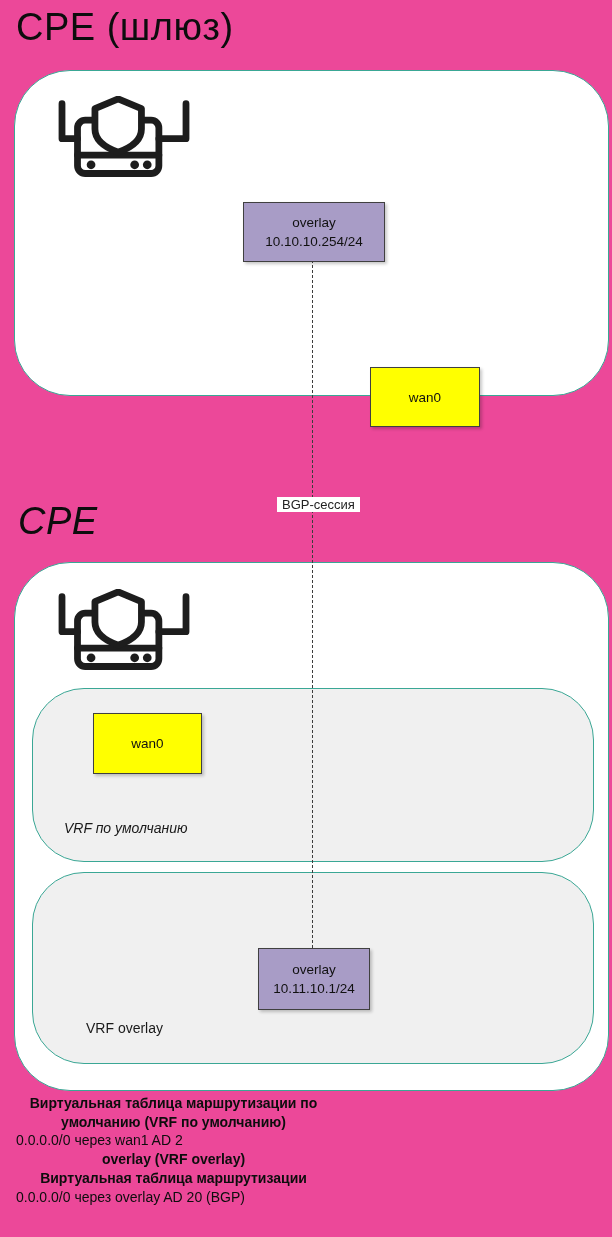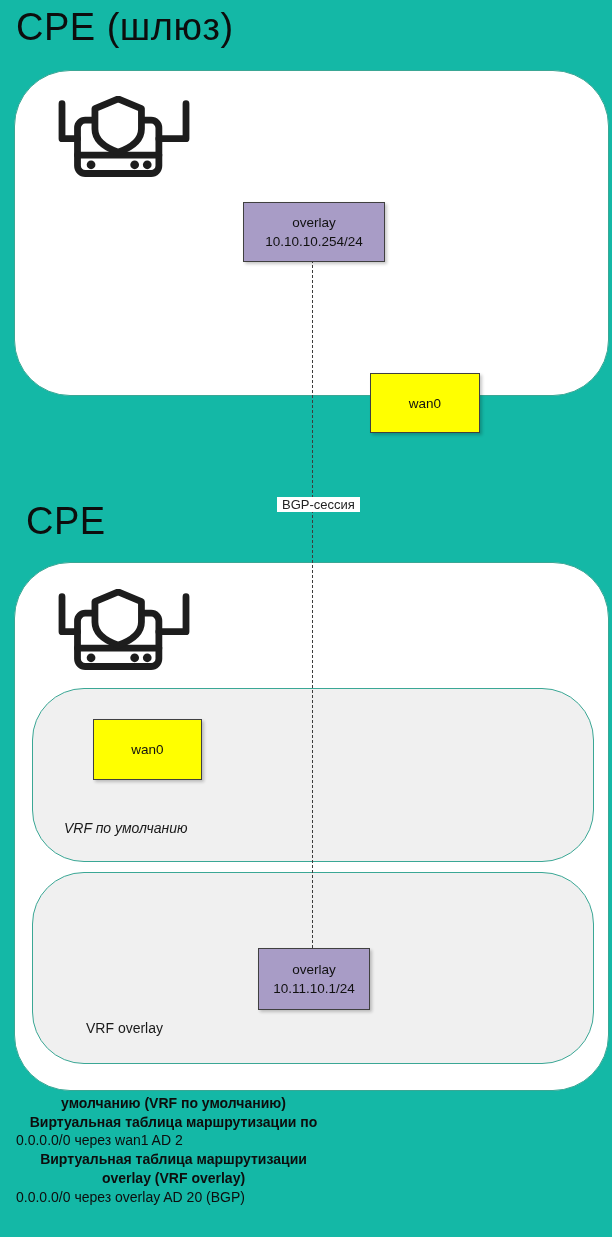--- a/index.html
+++ b/index.html
@@ -1,47 +1,47 @@
 <!DOCTYPE html>
 <html><head>
 <meta charset="utf-8">
 <style>
   html,body{margin:0;padding:0;background:#fff;}
   .canvas{
-    position:relative;width:612px;height:1237px;background:#14b8a6;
+    position:relative;width:612px;height:1237px;background:#ec4899;
     font-family:"Liberation Sans", sans-serif;color:#111;overflow:hidden;
   }
   .big-title{position:absolute;font-size:38px;font-weight:400;color:#0d0d0d;letter-spacing:0.5px;white-space:nowrap;}
   .node-rect{position:absolute;background:#ffffff;border:1.6px solid #3aa795;border-radius:56px;z-index:1;}
   .vrf-rect{position:absolute;background:#f0f0f0;border:1.4px solid #3aa795;border-radius:52px;z-index:2;}
   .vrf-label{position:absolute;font-size:14px;color:#1a1a1a;z-index:4;white-space:nowrap;}
   .iface-box{
     position:absolute;display:flex;flex-direction:column;align-items:center;justify-content:center;
     font-size:13.5px;line-height:19px;color:#111;text-align:left;z-index:4;
     border:1.6px solid #404040;box-shadow:2px 2px 3px rgba(0,0,0,0.22);
   }
-  .yellow{background:#ffff00;margin-top:6px;}
+  .yellow{background:#ffff00;}
   .purple{background:#a89cc6;}
   .dash-line{position:absolute;width:0;border-left:1.8px dashed #3c3c3c;z-index:3;}
   .link-label{position:absolute;font-size:13px;color:#222;background:#ffffff;text-align:center;z-index:5;line-height:15px;}
   .router-icon{position:absolute;z-index:4;}
   .rt-block{position:absolute;font-size:14px;line-height:18.7px;color:#0d0d0d;z-index:4;}
   .rt-title{font-weight:700;text-align:center;}
   .rt-route{text-align:left;padding-left:16px;}
 </style>
 </head>
 <body>
 
 <div class="canvas">
 
   <div class="big-title" style="left:16px;top:6px;">CPE (шлюз)</div>
 
   <div class="node-rect" style="left:14px;top:70px;width:593px;height:324px;"></div>
 
-  <div class="big-title" style="left:26px;top:500px;">CPE</div>
+  <div class="big-title" style="left:18px;top:500px;font-style:italic;">CPE</div>
 
   <div class="node-rect" style="left:14px;top:562px;width:593px;height:527px;"></div>
 
   <div class="vrf-rect" style="left:32px;top:688px;width:560px;height:172px;"></div>
   <div class="vrf-label" style="left:64px;top:820px;font-style:italic;">VRF по умолчанию</div>
 
   <div class="vrf-rect" style="left:32px;top:872px;width:560px;height:190px;"></div>
   <div class="vrf-label" style="left:86px;top:1020px;">VRF overlay</div>
 
   <div class="dash-line" style="left:312px;top:260px;height:688px;"></div>
@@ -85,21 +85,21 @@
       <circle cx="36" cy="71" r="4.5" fill="#1d1d1d" stroke="none"></circle>
       <circle cx="81" cy="71" r="4.5" fill="#1d1d1d" stroke="none"></circle>
       <circle cx="94" cy="71" r="4.5" fill="#1d1d1d" stroke="none"></circle>
       <path d="M6,8 V44 H22"></path>
       <path d="M134,8 V44 H106"></path>
       <path d="M64,3 L88,13 V34 C88,46 78,53 64,58 C50,53 40,46 40,34 V13 Z" fill="#ffffff"></path>
     </g>
   </svg>
 
   <div class="rt-block" style="left:0px;top:1094px;width:347px;">
+    <div class="rt-title">Виртуальная таблица маршрутизации по</div>
     <div class="rt-title">умолчанию (VRF по умолчанию)</div>
-    <div class="rt-title">Виртуальная таблица маршрутизации по</div>
     <div class="rt-route">0.0.0.0/0 через wan1 AD 2</div>
+    <div class="rt-title">overlay (VRF overlay)</div>
     <div class="rt-title">Виртуальная таблица маршрутизации</div>
-    <div class="rt-title">overlay (VRF overlay)</div>
     <div class="rt-route">0.0.0.0/0 через overlay AD 20 (BGP)</div>
   </div>
 
 </div>
 
 </body></html>

